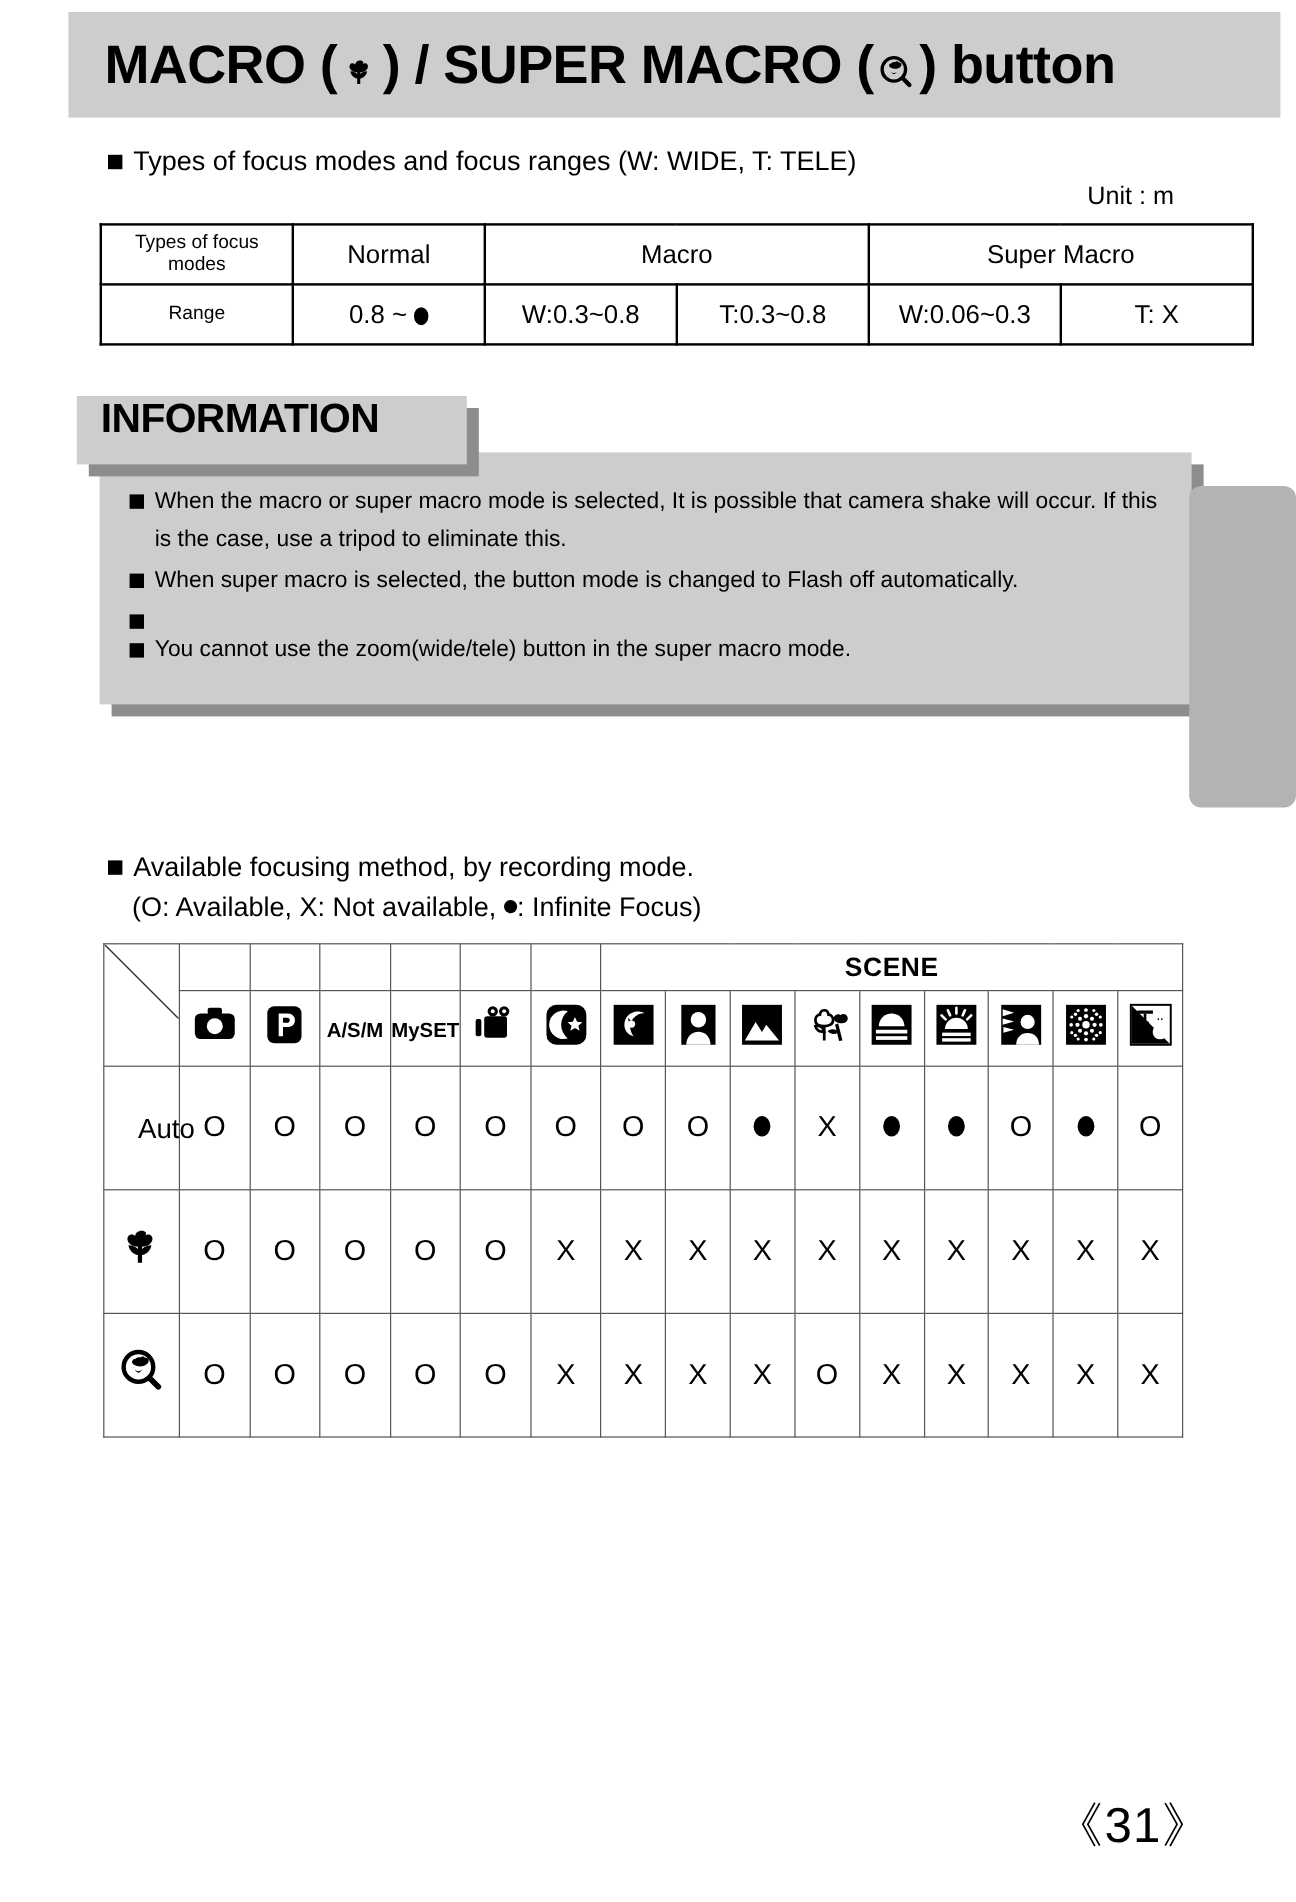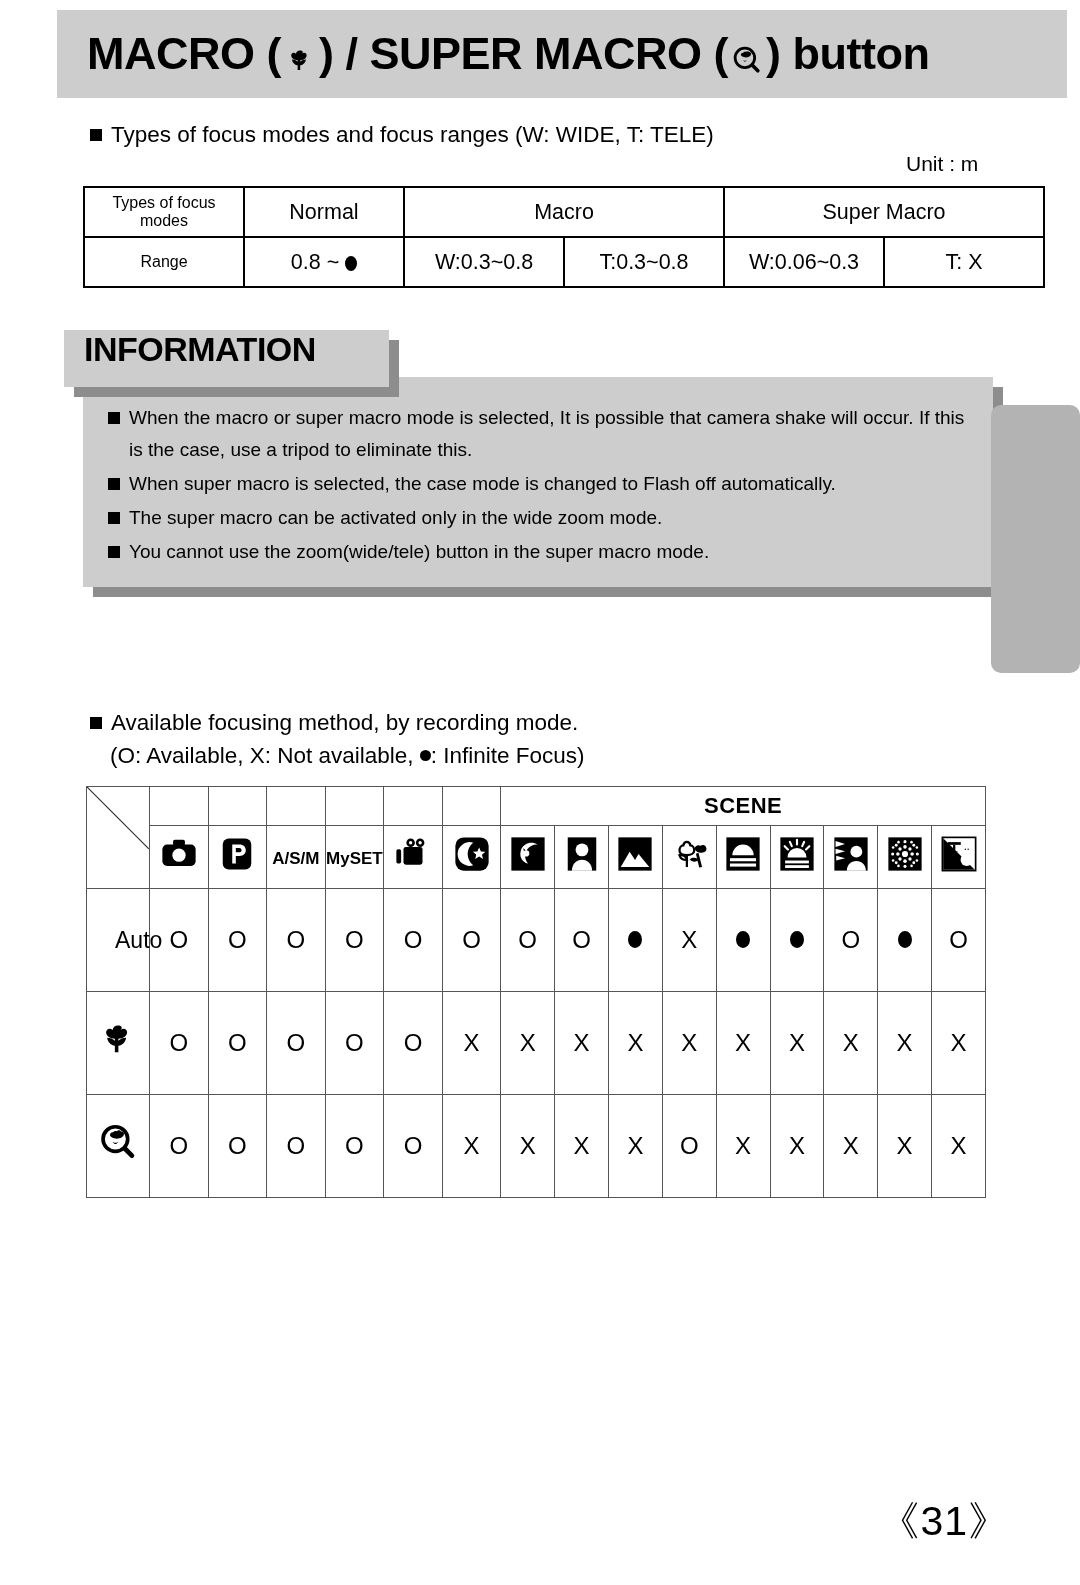--- a/index.html
+++ b/index.html
@@ -296,25 +296,24 @@
 
 <div class="info-body-shadow"></div>
 <div class="info-body">
   <div class="info-list">
     <div class="info-item">
       <span class="blk-bullet"></span>
       <span class="txt">When the macro or super macro mode is selected, It is possible that camera shake will occur. If this is the case, use a tripod to eliminate this.</span>
     </div>
     <div class="info-item">
       <span class="blk-bullet"></span>
-      <span class="txt">When super macro is selected, the case mode is changed to Flash off automatically.</span>
+      <span class="txt">When super macro is selected, the button mode is changed to Flash off automatically.</span>
     </div>
     <div class="info-item">
       <span class="blk-bullet"></span>
-      <span class="txt">The super macro can be activated only in the wide zoom mode.</span>
     </div>
     <div class="info-item">
       <span class="blk-bullet"></span>
       <span class="txt">You cannot use the zoom(wide/tele) button in the super macro mode.</span>
     </div>
   </div>
 </div>
 <div class="info-shadow"></div>
 <div class="info-label">
   <span>INFORMATION</span>

